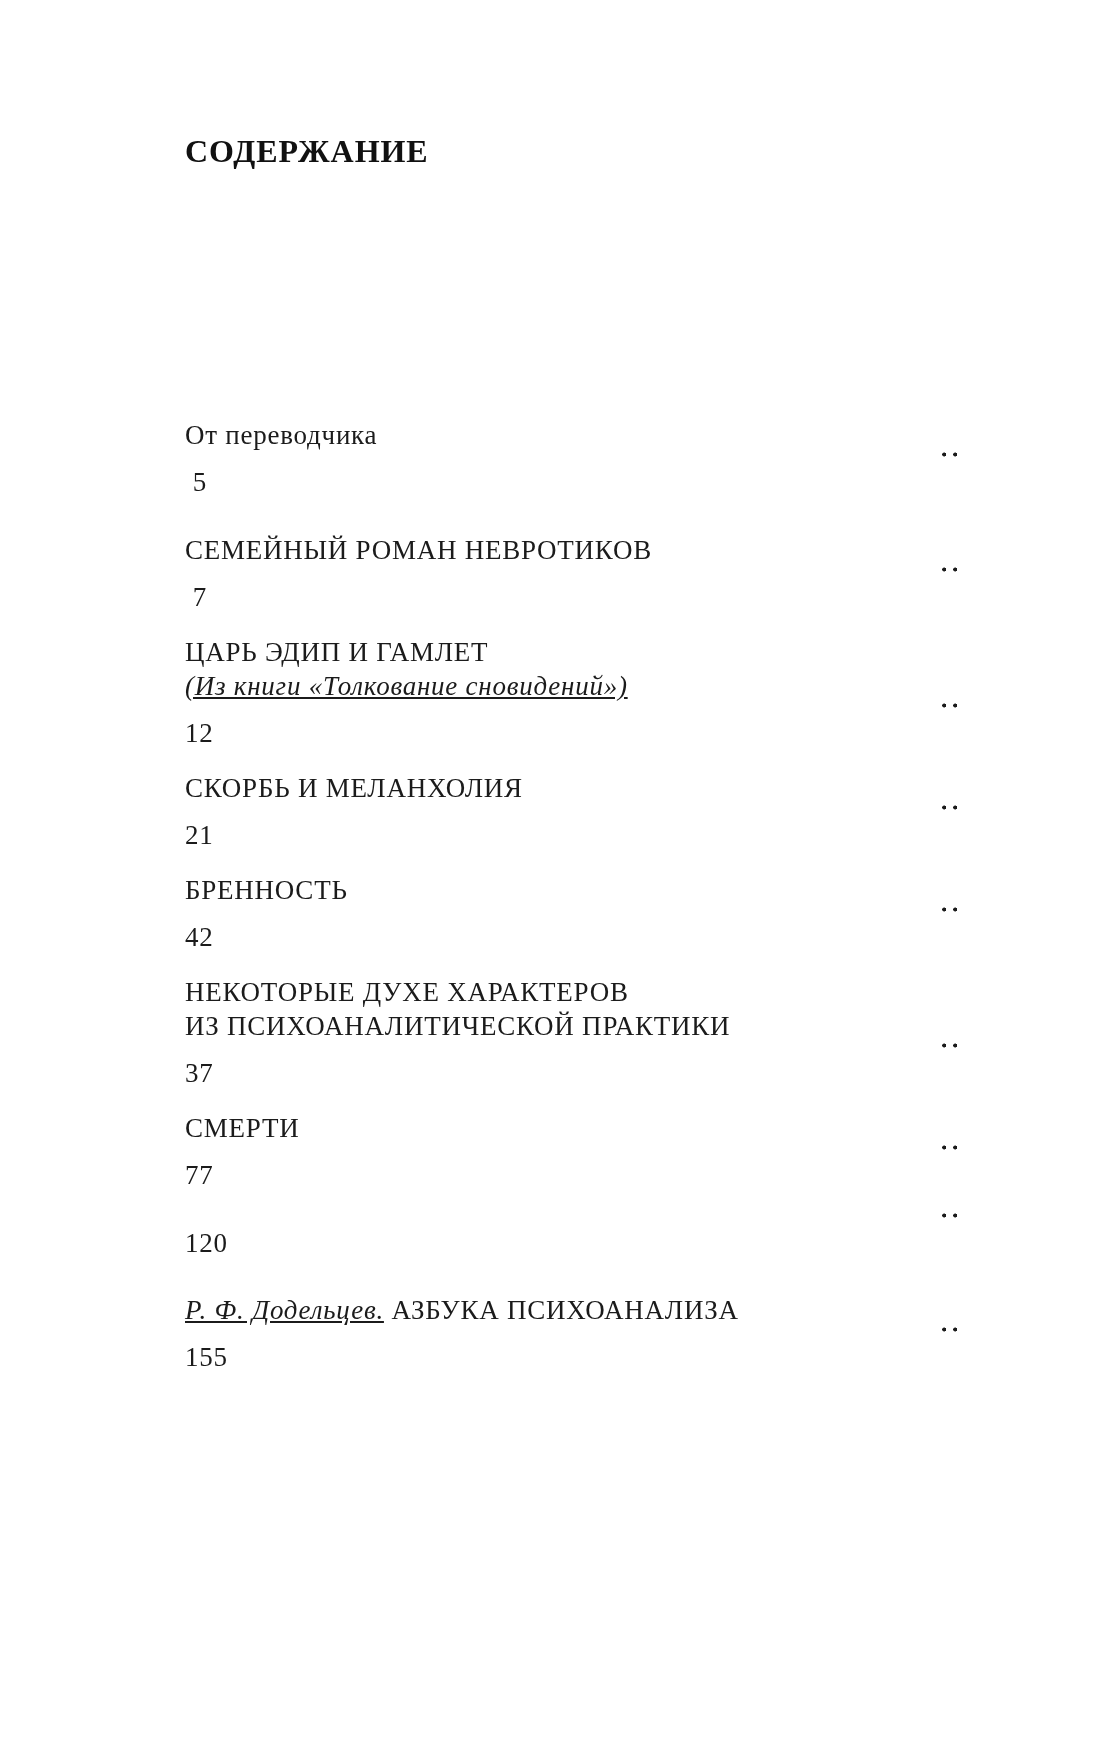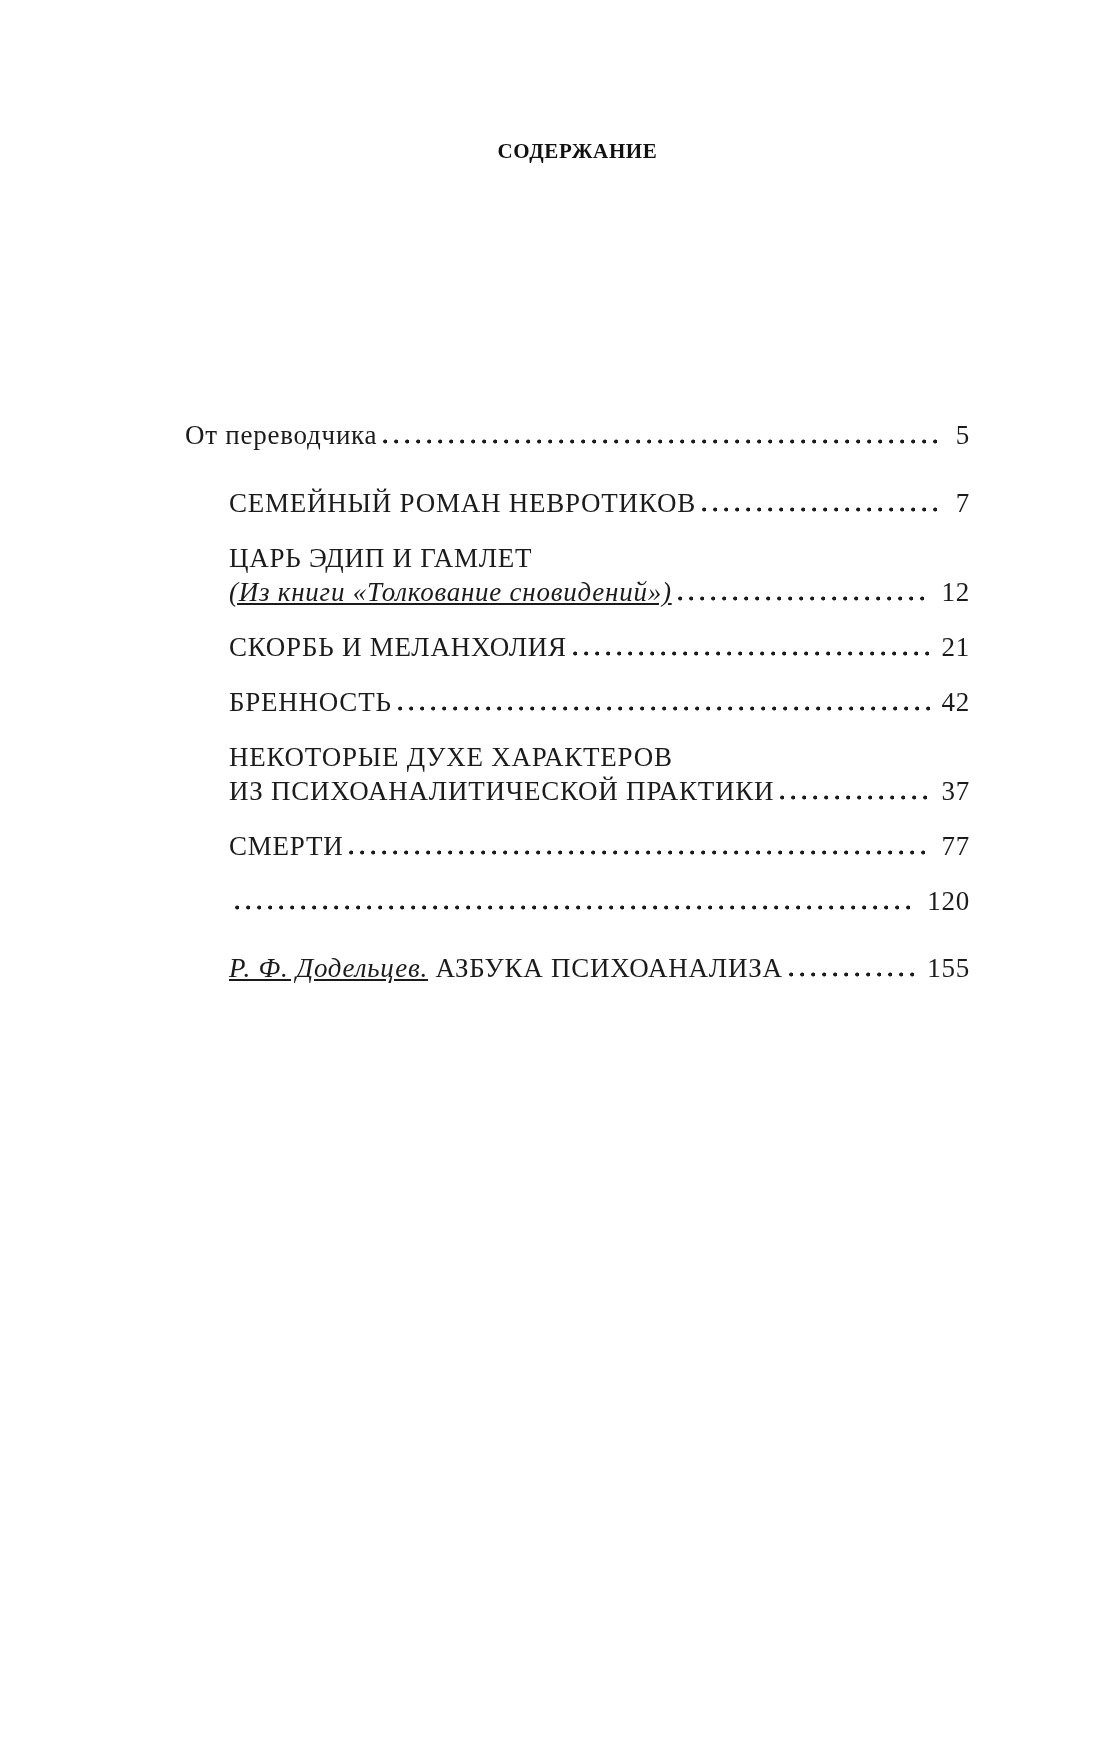--- a/index.html
+++ b/index.html
@@ -12,43 +12,44 @@
   .book-page {
     position: relative;
     width: 1100px;
     height: 1742px;
     background: #ffffff;
     overflow: hidden;
     box-sizing: border-box;
     padding: 131px 130px 0 185px; 
   }
   .contents-title {
-    text-align: center;
-    font-size: 21px;
+    text-align: left;
+    font-size: 32px;
     line-height: 40px;
     font-weight: bold;
     letter-spacing: 0.03em;
     color: #111;
   }
   .toc-list {
     margin-top: 247px;
   }
   .entry { margin-top: 0; }
-  .entry + .entry { margin-top: 21px; margin-left: 44px; }
+  .entry + .entry { margin-top: 21px; }
   .entry:nth-child(2) { margin-top: 34px; }  
   .entry:last-child  { margin-top: 33px; }  
   .pre-line, .last-line {
     font-size: 27px;
     line-height: 34px;
     letter-spacing: 0.028em;
     color: #1b1b1b;
   }
   .last-line {
     display: flex;
     align-items: baseline;
+    flex-direction: column;
   }
   .line-text { white-space: nowrap; }
   .it { font-style: italic; text-decoration: underline; }
   .leader {
     flex: 1 1 auto;
     min-width: 18px;
     align-self: flex-end;
     height: 5px;
     margin: 0 10px 8px 6px;
     background-image: radial-gradient(circle at 2.2px 2.5px, #1b1b1b 1.7px, rgba(0,0,0,0) 2.3px);

